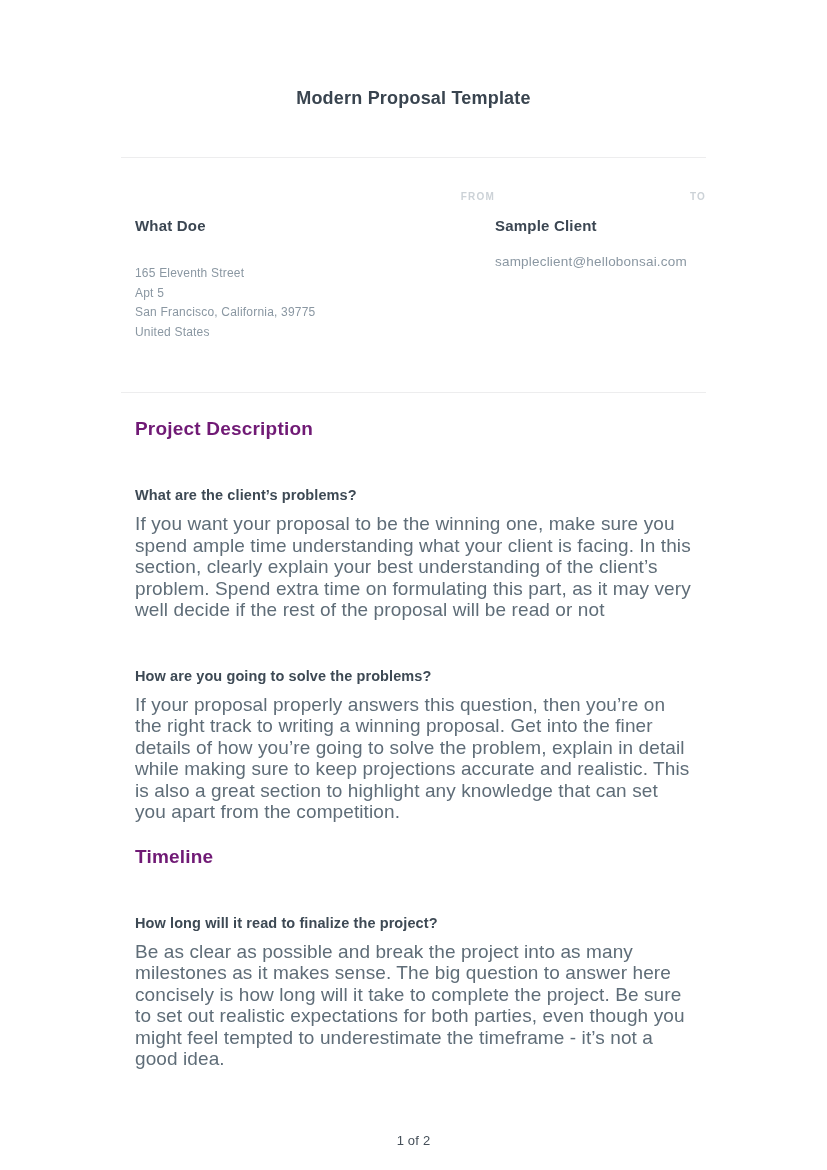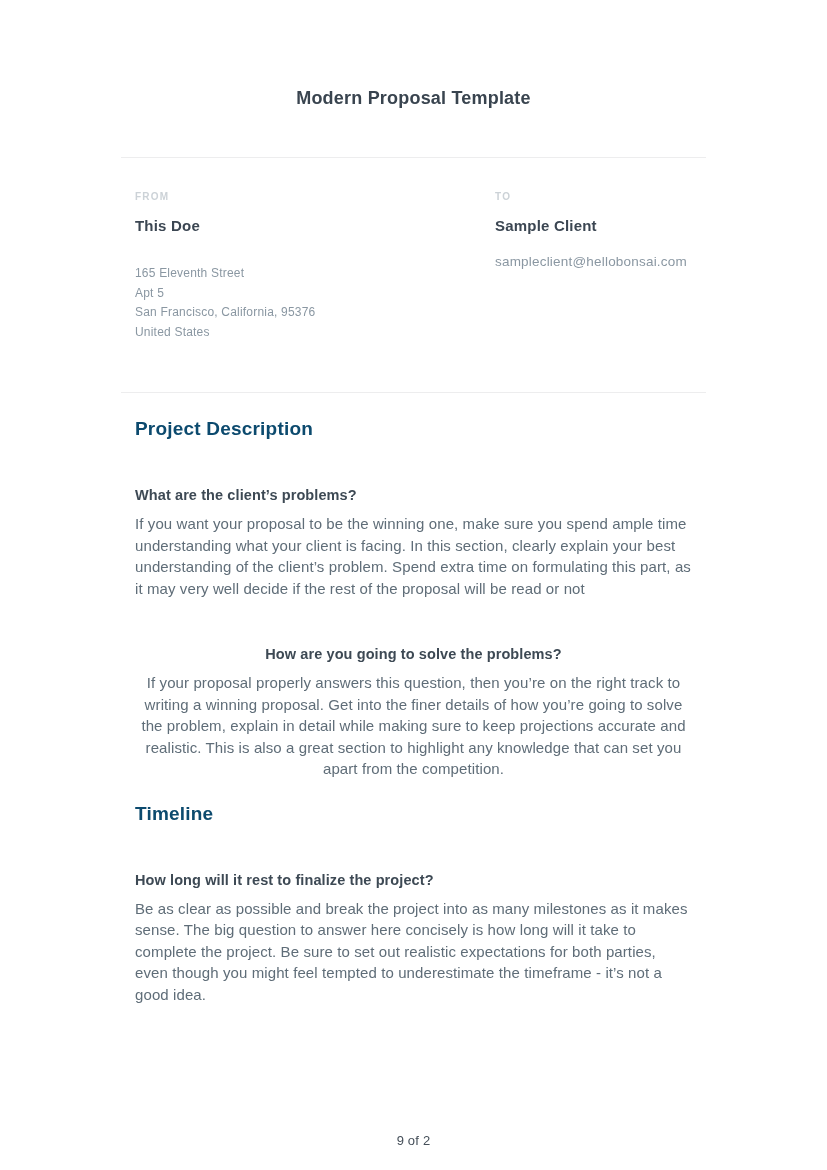--- a/index.html
+++ b/index.html
@@ -46,20 +46,21 @@
     padding-top: 33px;
   }
   .party-col-from { flex: 0 0 360px; }
   .party-col-to { flex: 1 1 auto; }
   .party-label {
     font-size: 10px;
     font-weight: 600;
     letter-spacing: 1.2px;
     color: #ccd2d7;
     text-transform: uppercase;
+    text-align: right;
   }
   .party-name {
     margin-top: 15px;
     font-size: 15px;
     font-weight: 700;
     letter-spacing: 0.2px;
     color: #3b4652;
   }
   .party-address {
     margin-top: 30px;
@@ -76,39 +77,39 @@
   }
 
   
   .content { padding-left: 14px; padding-right: 14px; }
   .section-heading {
     margin-top: 25px;
     font-size: 19px;
     line-height: 22px;
     font-weight: 700;
     letter-spacing: 0.2px;
-    color: #0c4a6e;
+    color: #701a75;
   }
   .qa-question {
     margin-top: 46px;
     font-size: 14.5px;
     line-height: 18px;
     font-weight: 700;
     letter-spacing: 0.1px;
     color: #3d4954;
   }
   .qa-answer {
     margin-top: 9px;
     max-width: 722px;
-    font-size: 15px;
+    font-size: 19px;
     line-height: 21.5px;
     letter-spacing: 0.1px;
     color: #5f6d78;
   }
-  .qa-block-gap { margin-top: 26px; text-align: center; }
+  .qa-block-gap { margin-top: 26px; }
   .section-gap { margin-top: 23px; }
 
   
   .page-footer {
     position: absolute;
     left: 0;
     right: 0;
     bottom: 22px;
     text-align: center;
     font-size: 13px;
@@ -122,25 +123,25 @@
 <div class="page">
   <div class="page-inner">
 
     <h1 class="doc-title">Modern Proposal Template</h1>
 
     <hr class="divider divider-1">
 
     <div class="parties">
       <div class="party-col-from">
         <div class="party-label">FROM</div>
-        <div class="party-name">This Doe</div>
+        <div class="party-name">What Doe</div>
         <div class="party-address">
           <div>165 Eleventh Street</div>
           <div>Apt 5</div>
-          <div>San Francisco, California, 95376</div>
+          <div>San Francisco, California, 39775</div>
           <div>United States</div>
         </div>
       </div>
       <div class="party-col-to">
         <div class="party-label">TO</div>
         <div class="party-name">Sample Client</div>
         <div class="party-email">sampleclient@hellobonsai.com</div>
       </div>
     </div>
 
@@ -156,21 +157,21 @@
       </div>
 
       <div class="qa-block-gap">
         <h3 class="qa-question">How are you going to solve the problems?</h3>
         <p class="qa-answer">If your proposal properly answers this question, then you’re on the right track to writing a winning proposal. Get into the finer details of how you’re going to solve the problem, explain in detail while making sure to keep projections accurate and realistic. This is also a great section to highlight any knowledge that can set you apart from the competition.</p>
       </div>
 
       <h2 class="section-heading section-gap">Timeline</h2>
 
       <div>
-        <h3 class="qa-question">How long will it rest to finalize the project?</h3>
+        <h3 class="qa-question">How long will it read to finalize the project?</h3>
         <p class="qa-answer">Be as clear as possible and break the project into as many milestones as it makes sense. The big question to answer here concisely is how long will it take to complete the project. Be sure to set out realistic expectations for both parties, even though you might feel tempted to underestimate the timeframe - it’s not a good idea.</p>
       </div>
 
     </div>
   </div>
 
-  <div class="page-footer">9 of 2</div>
+  <div class="page-footer">1 of 2</div>
 </div>
 
 </body></html>

